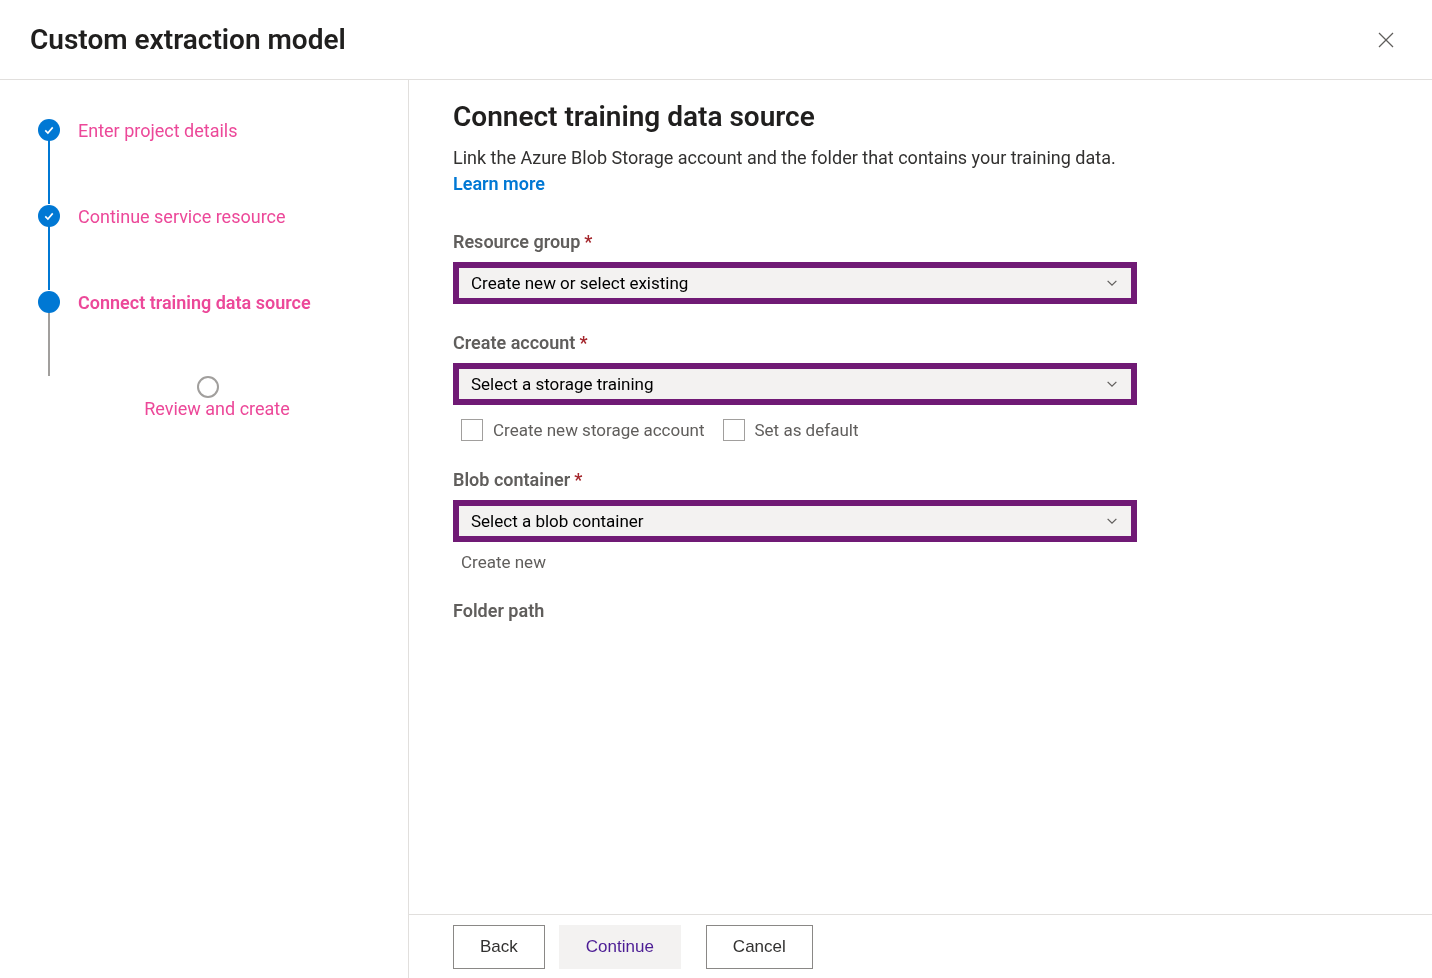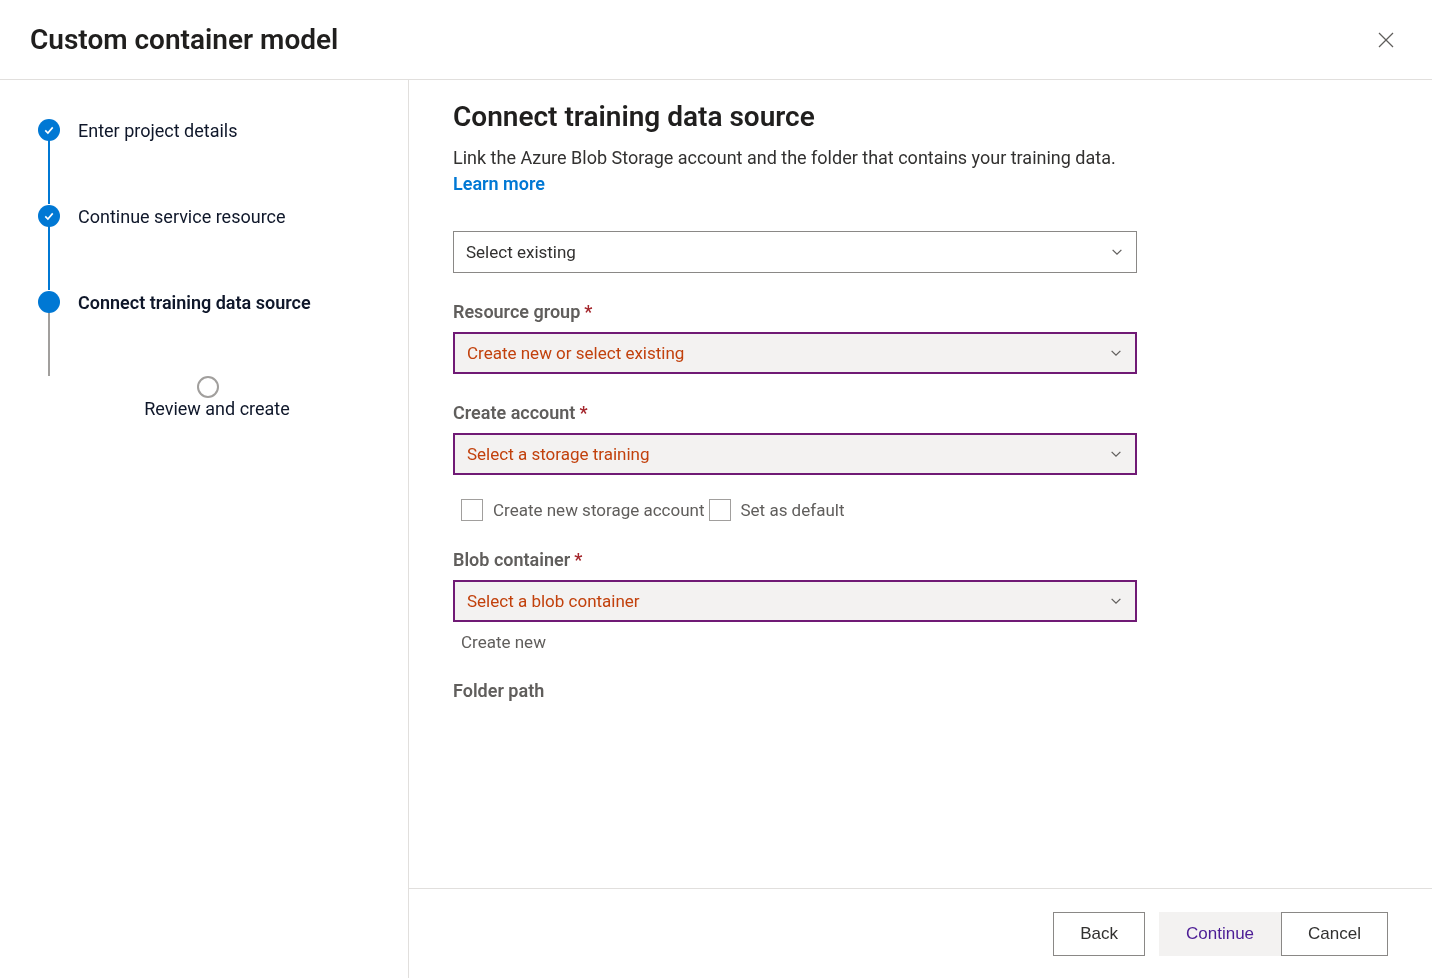--- a/index.html
+++ b/index.html
@@ -82,21 +82,21 @@
     height: 64px;
     background: #0078d4;
     z-index: 1;
   }
   .step-connector.light {
     background: #a19f9d;
   }
   .step-label {
     margin-left: 18px;
     font-size: 18px;
-    color: #0f172a;
+    color: #ec4899;
   }
   .step-label.current {
     font-weight: 600;
   }
   .main {
     flex: 1;
     display: flex;
     flex-direction: column;
     height: 100%;
   }
@@ -144,32 +144,32 @@
     display: flex;
     align-items: center;
     justify-content: space-between;
     padding: 0 12px;
     font-size: 17px;
     color: #323130;
     cursor: pointer;
   }
   .select.disabled {
     background: #f3f2f1;
-    border: 2px solid #701a75;
-    color: #c2410c;
+    border: 6px solid #701a75;
+    color: #000000;
     cursor: not-allowed;
   }
   .select .chevron {
     width: 14px; height: 14px;
     color: #605e5c;
   }
   .checkbox-row {
     display: flex;
-    gap: 4px;
-    margin-top: 24px;
+    gap: 18px;
+    margin-top: 14px;
     align-items: center;
     padding-left: 8px;
   }
   .checkbox {
     display: flex;
     align-items: center;
     gap: 10px;
     cursor: pointer;
   }
   .checkbox-box {
@@ -194,26 +194,27 @@
     height: 42px;
     border: none;
     background: #f3f2f1;
     padding: 0 14px;
     font-size: 17px;
     color: #323130;
     outline: none;
   }
   .text-input::placeholder { color: #605e5c; }
   .footer {
-    height: 90px;
+    height: 64px;
     border-top: 1px solid #e1dfdd;
     display: flex;
     align-items: center;
-    justify-content: flex-end;
+    justify-content: flex-start;
     padding: 0 44px;
+    gap: 25px;
   }
   .footer-left { display: flex; gap: 14px; }
   .btn {
     height: 44px;
     padding: 0 26px;
     font-size: 17px;
     border: 1px solid #8a8886;
     background: #ffffff;
     color: #323130;
     cursor: pointer;
@@ -225,21 +226,21 @@
     background: #f3f2f1;
     border: 1px solid #f3f2f1;
     color: #4c1d95;
     cursor: not-allowed;
   }
 </style>
 </head>
 <body>
 
 <div class="header">
-  <div class="header-title">Custom container model</div>
+  <div class="header-title">Custom extraction model</div>
   <div class="close-btn">
     <svg viewBox="0 0 16 16" fill="none" stroke="currentColor" stroke-width="1.2">
       <line x1="1" y1="1" x2="15" y2="15"></line>
         <line x1="15" y1="1" x2="1" y2="15"></line>
     </svg>
   </div>
 </div>
 
 <div class="body-area">
   <div class="sidebar">
@@ -275,26 +276,20 @@
   </div>
 
   <div class="main">
     <div class="main-content">
       <h1 class="page-title">Connect training data source</h1>
       <p class="page-desc">
         <span>Link the Azure Blob Storage account and the folder that contains your training data. </span><a href="#">Learn more</a>
       </p>
 
       <div class="field">
-        <div class="select">
-          <span>Select existing</span>
-          <svg class="chevron" viewBox="0 0 16 16" fill="none" stroke="currentColor" stroke-width="1.4">
-              <polyline points="3,5.5 8,10.5 13,5.5"></polyline>
-            </svg>
-        </div>
       </div>
 
       <div class="field">
         <label class="field-label muted">
           <span>Resource group</span><span class="req">*</span>
         </label>
         <div class="select disabled">
           <span>Create new or select existing</span>
           <svg class="chevron" viewBox="0 0 16 16" fill="none" stroke="currentColor" stroke-width="1.4">
               <polyline points="3,5.5 8,10.5 13,5.5"></polyline>

